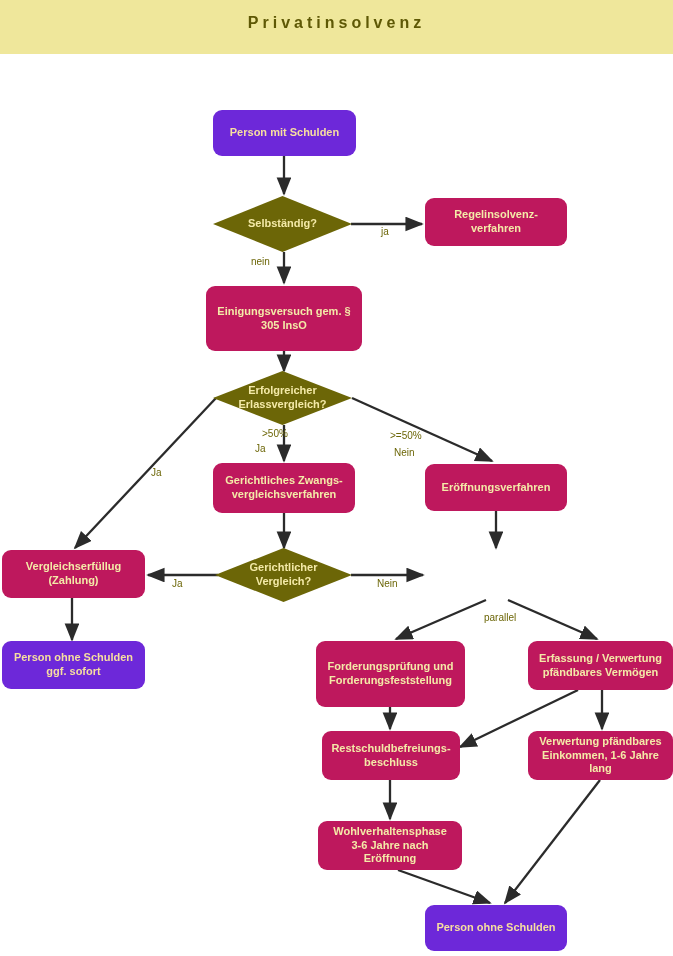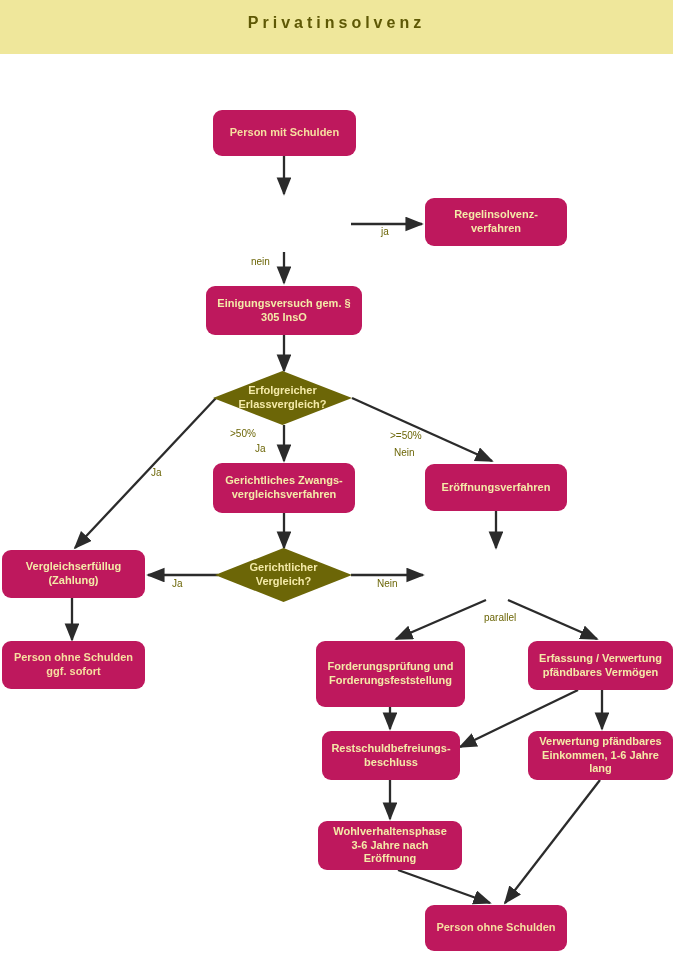--- a/index.html
+++ b/index.html
@@ -70,21 +70,21 @@
   }
 
   .node.box {
     border-radius: 9px;
   }
   .node.olive {
     background: #be185d;
     color: #F4EAA8;
   }
   .node.orange {
-    background: #be185d;
+    background: #6d28d9;
     color: #F7DFA0;
   }
   .node.paleyellow {
     background: #EFE79B;
     color: #5E5805;
   }
 
   
   .node.diamond {
     background: #6C6607;
@@ -160,47 +160,52 @@
       <path d="M398,870 L490,903"></path>
     </g>
   </svg>
 
   <div class="elabel" style="left:381px; top:226px;">ja</div>
 
   <div class="elabel" style="left:251px; top:256px;">nein</div>
 
   <div class="elabel" style="left:151px; top:467px;">Ja</div>
 
-  <div class="elabel" style="left:230px; top:428px;">&gt;50%</div>
+  <div class="elabel" style="left:262px; top:428px;">&gt;50%</div>
   <div class="elabel" style="left:255px; top:443px;">Ja</div>
 
   <div class="elabel" style="left:390px; top:430px;">&gt;=50%</div>
   <div class="elabel" style="left:394px; top:447px;">Nein</div>
 
   <div class="elabel" style="left:172px; top:578px;">Ja</div>
 
   <div class="elabel" style="left:377px; top:578px;">Nein</div>
 
   <div class="elabel" style="left:484px; top:612px;">parallel</div>
 
   <div class="node box orange" style="left:213px; top:110px; width:143px; height:46px;">
     <div>
       <span>Person mit Schulden</span>
     </div>
   </div>
 
+  <div class="node diamond" style="left:213px; top:196px; width:139px; height:56px;">
+    <div>
+      <span>Selbständig?</span>
+    </div>
+  </div>
 
   <div class="node box olive" style="left:425px; top:198px; width:142px; height:48px;">
     <div>
       <span>Regelinsolvenz-</span><br>
       <span>verfahren</span>
     </div>
   </div>
 
-  <div class="node box olive" style="left:206px; top:286px; width:156px; height:49px;">
+  <div class="node box olive" style="left:206px; top:286px; width:156px; height:65px;">
     <div>
       <span>Einigungsversuch gem. §</span><br>
       <span>305 InsO</span>
     </div>
   </div>
 
   <div class="node diamond" style="left:213px; top:371px; width:139px; height:54px;">
     <div>
       <span>Erfolgreicher</span><br>
       <span>Erlassvergleich?</span>

